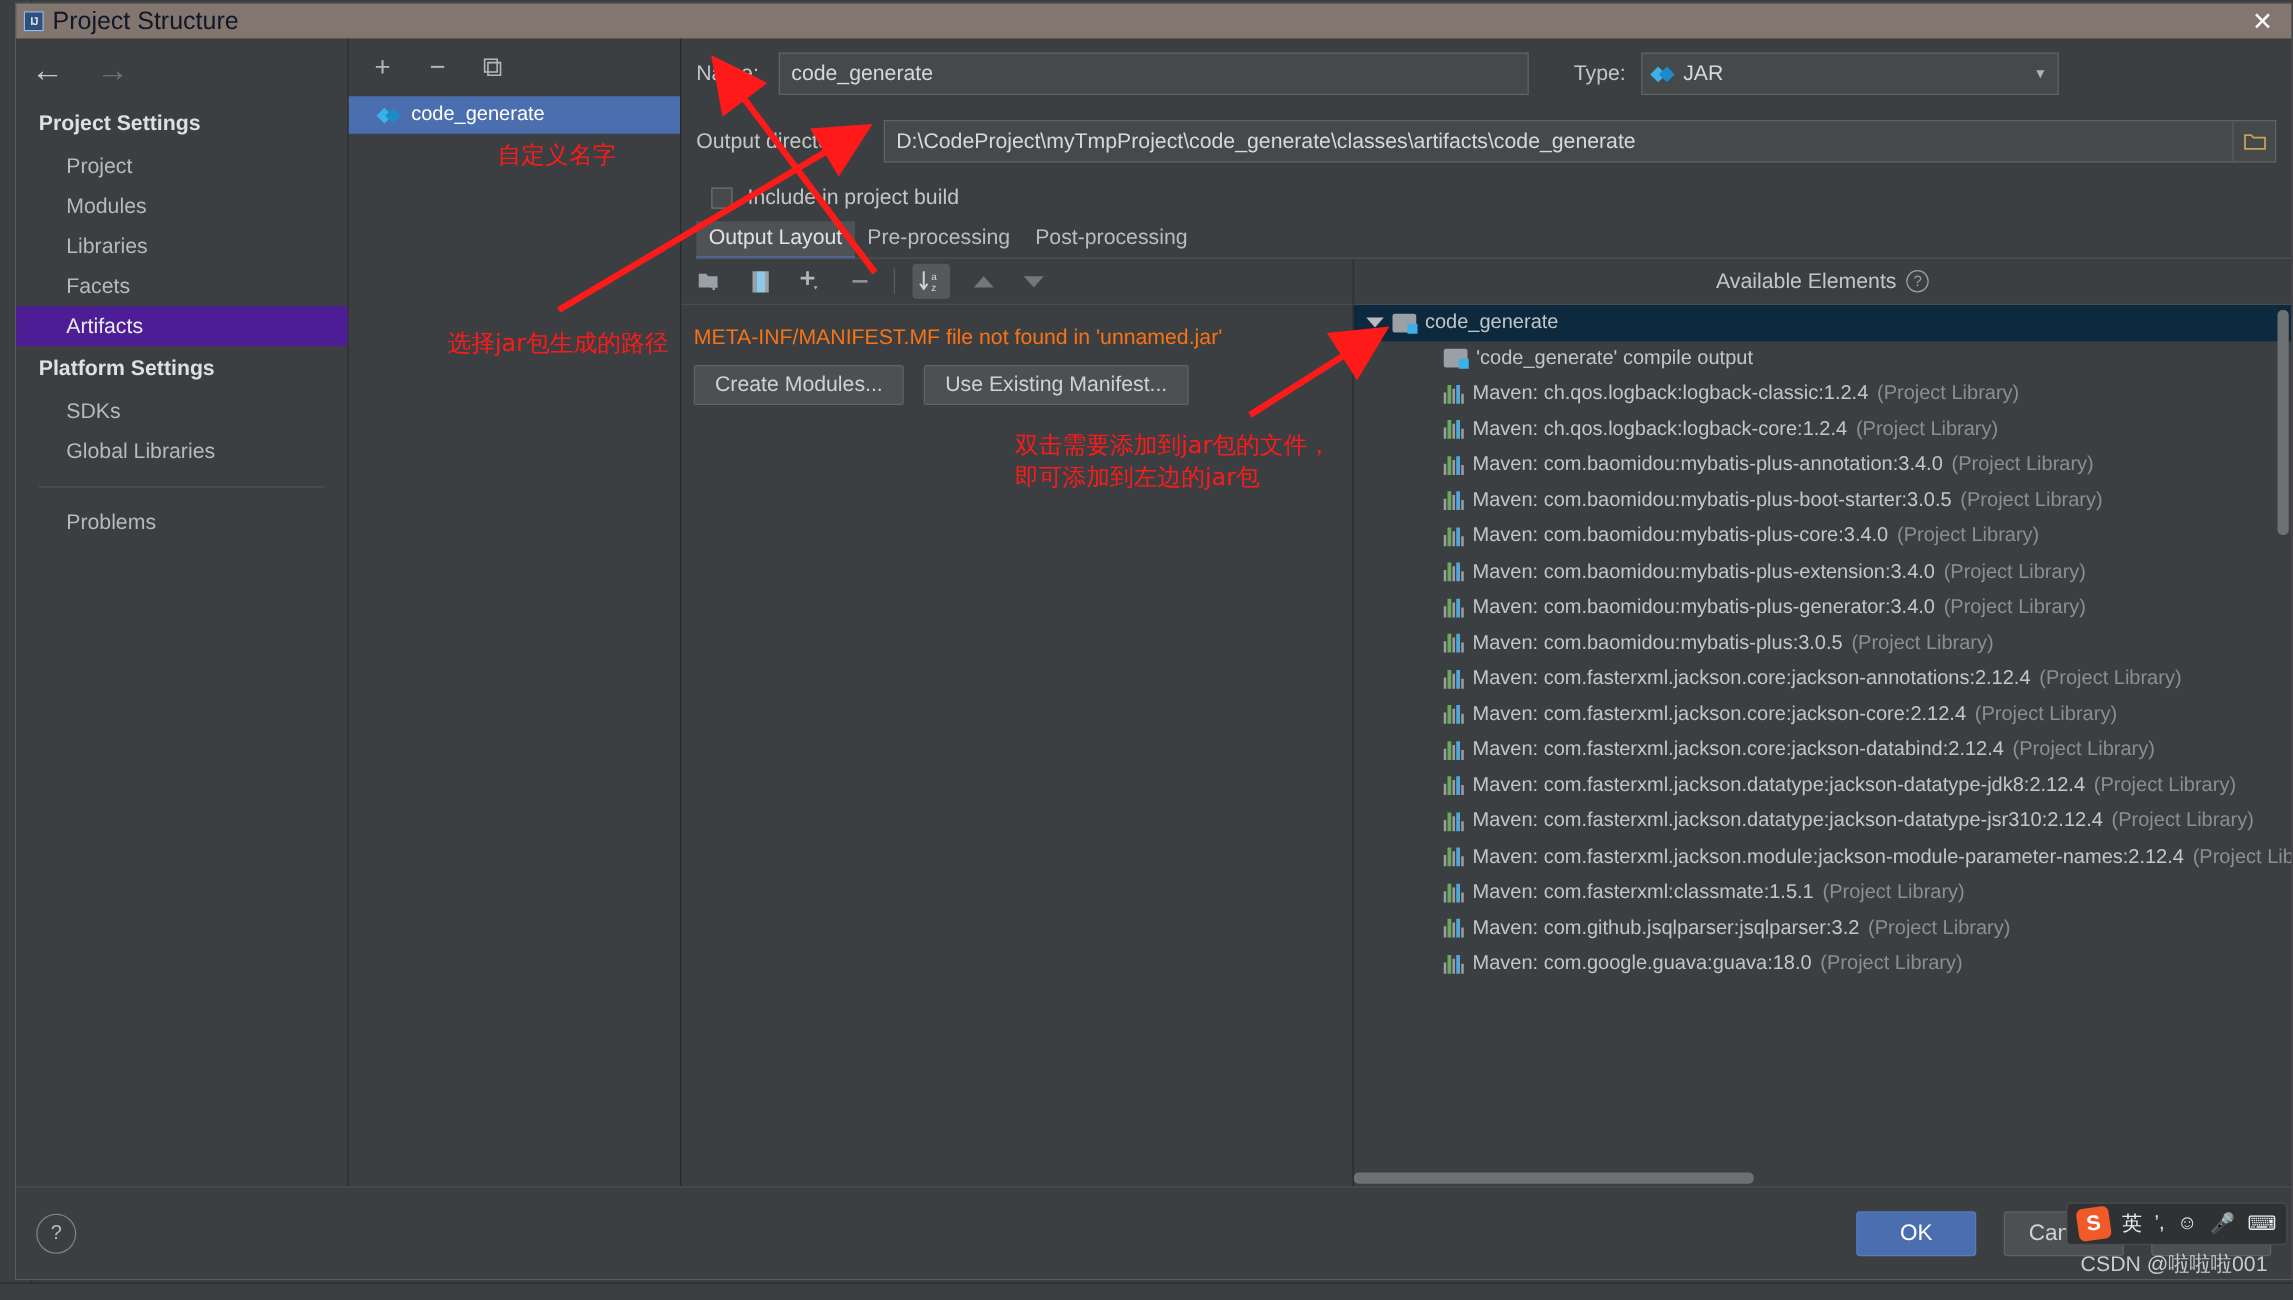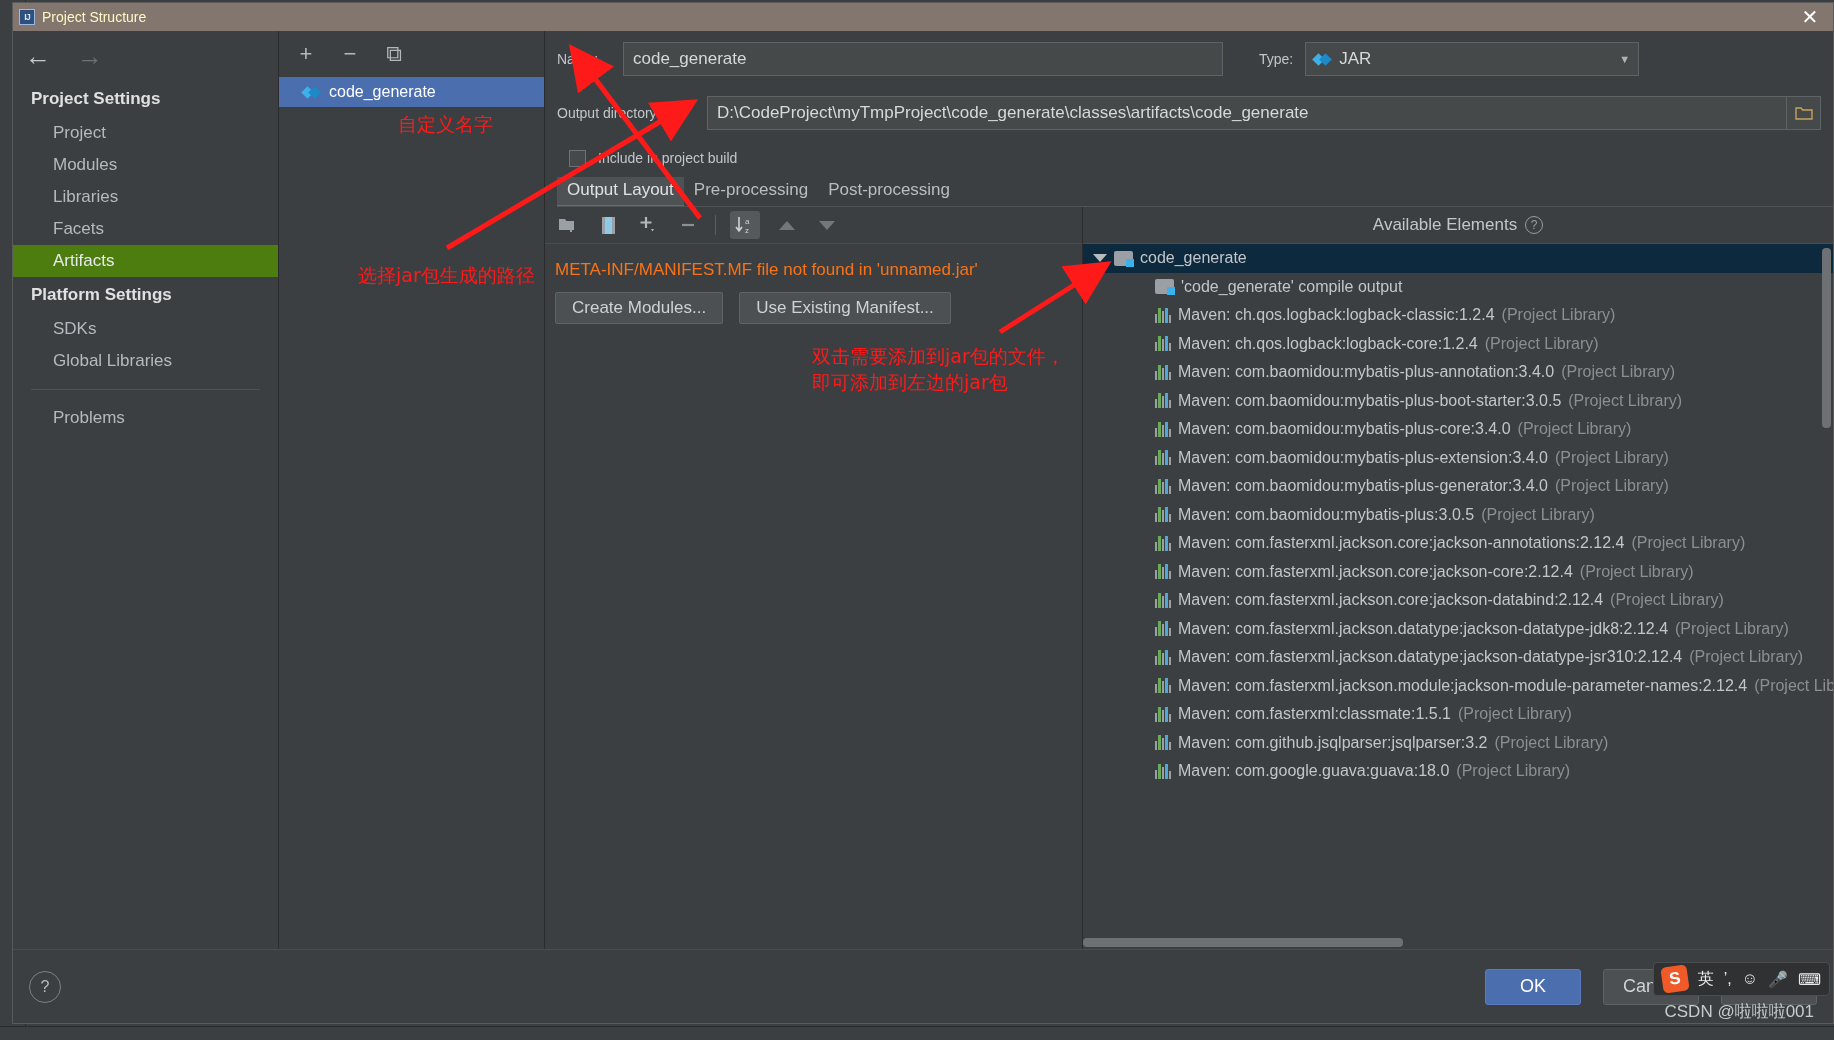--- a/index.html
+++ b/index.html
@@ -47,21 +47,21 @@
     flex: 0 0 28px;
   }
   .titlebar .tb-icon {
     width: 16px; height: 16px; margin-right: 7px;
     background: #2f4f7f; border: 1px solid #9db9dd;
     color: #d7e3f2; font-size: 9px; font-weight: bold;
     display: flex; align-items: center; justify-content: center;
     line-height: 1; letter-spacing: -1px;
   }
   .titlebar .tb-title {
-    color: #fef9c3; font-size: 14px; flex: 1;
+    color: #0f172a; font-size: 20px; flex: 1;
   }
   .titlebar .tb-close {
     color: #ffffff; font-size: 20px; width: 34px; height: 26px;
     display: flex; align-items: center; justify-content: center;
     cursor: pointer; font-weight: 300;
   }
 
   .body {
     flex: 1; display: flex; min-height: 0;
     background: #3c3f41;
@@ -81,21 +81,21 @@
   .nav-arrow { font-size: 26px; line-height: 1; color: #c8c8c8; cursor: pointer; }
   .nav-arrow.disabled { color: #6e7174; }
   .side-group {
     color: #e0e0e0; font-size: 17px; font-weight: bold;
     padding: 8px 0 8px 18px;
   }
   .side-item {
     color: #b6b9bd; font-size: 17px;
     padding: 6px 0 6px 40px; cursor: pointer;
   }
-  .side-item.selected { background: #4d7c0f; color: #e8eaed; }
+  .side-item.selected { background: #4c1d95; color: #e8eaed; }
   .side-sep {
     height: 1px; background: #4f5254; margin: 12px 18px;
   }
 
   
   .artcol {
     width: 266px; flex: 0 0 266px;
     background: #3c3f41;
     border-right: 1px solid #2b2b2b;
     display: flex; flex-direction: column;
@@ -118,21 +118,21 @@
   .art-item.selected { background: #4b6eaf; color: #ffffff; }
 
   
   .main {
     flex: 1; min-width: 0; display: flex; flex-direction: column;
     background: #3c3f41;
   }
   .row {
     display: flex; align-items: center; padding: 0 12px;
   }
-  .lbl { color: #c3c6c9; font-size: 14px; white-space: nowrap; }
+  .lbl { color: #c3c6c9; font-size: 17px; white-space: nowrap; }
   .txtfield {
     background: #45494a; border: 1px solid #5e6366;
     color: #d6d9dc; font-size: 17px;
     height: 34px; padding: 0 9px;
     display: flex; align-items: center;
     font-family: "Liberation Sans", sans-serif;
   }
   .combo {
     background: #45494a; border: 1px solid #5e6366;
     height: 34px; display: flex; align-items: center;

